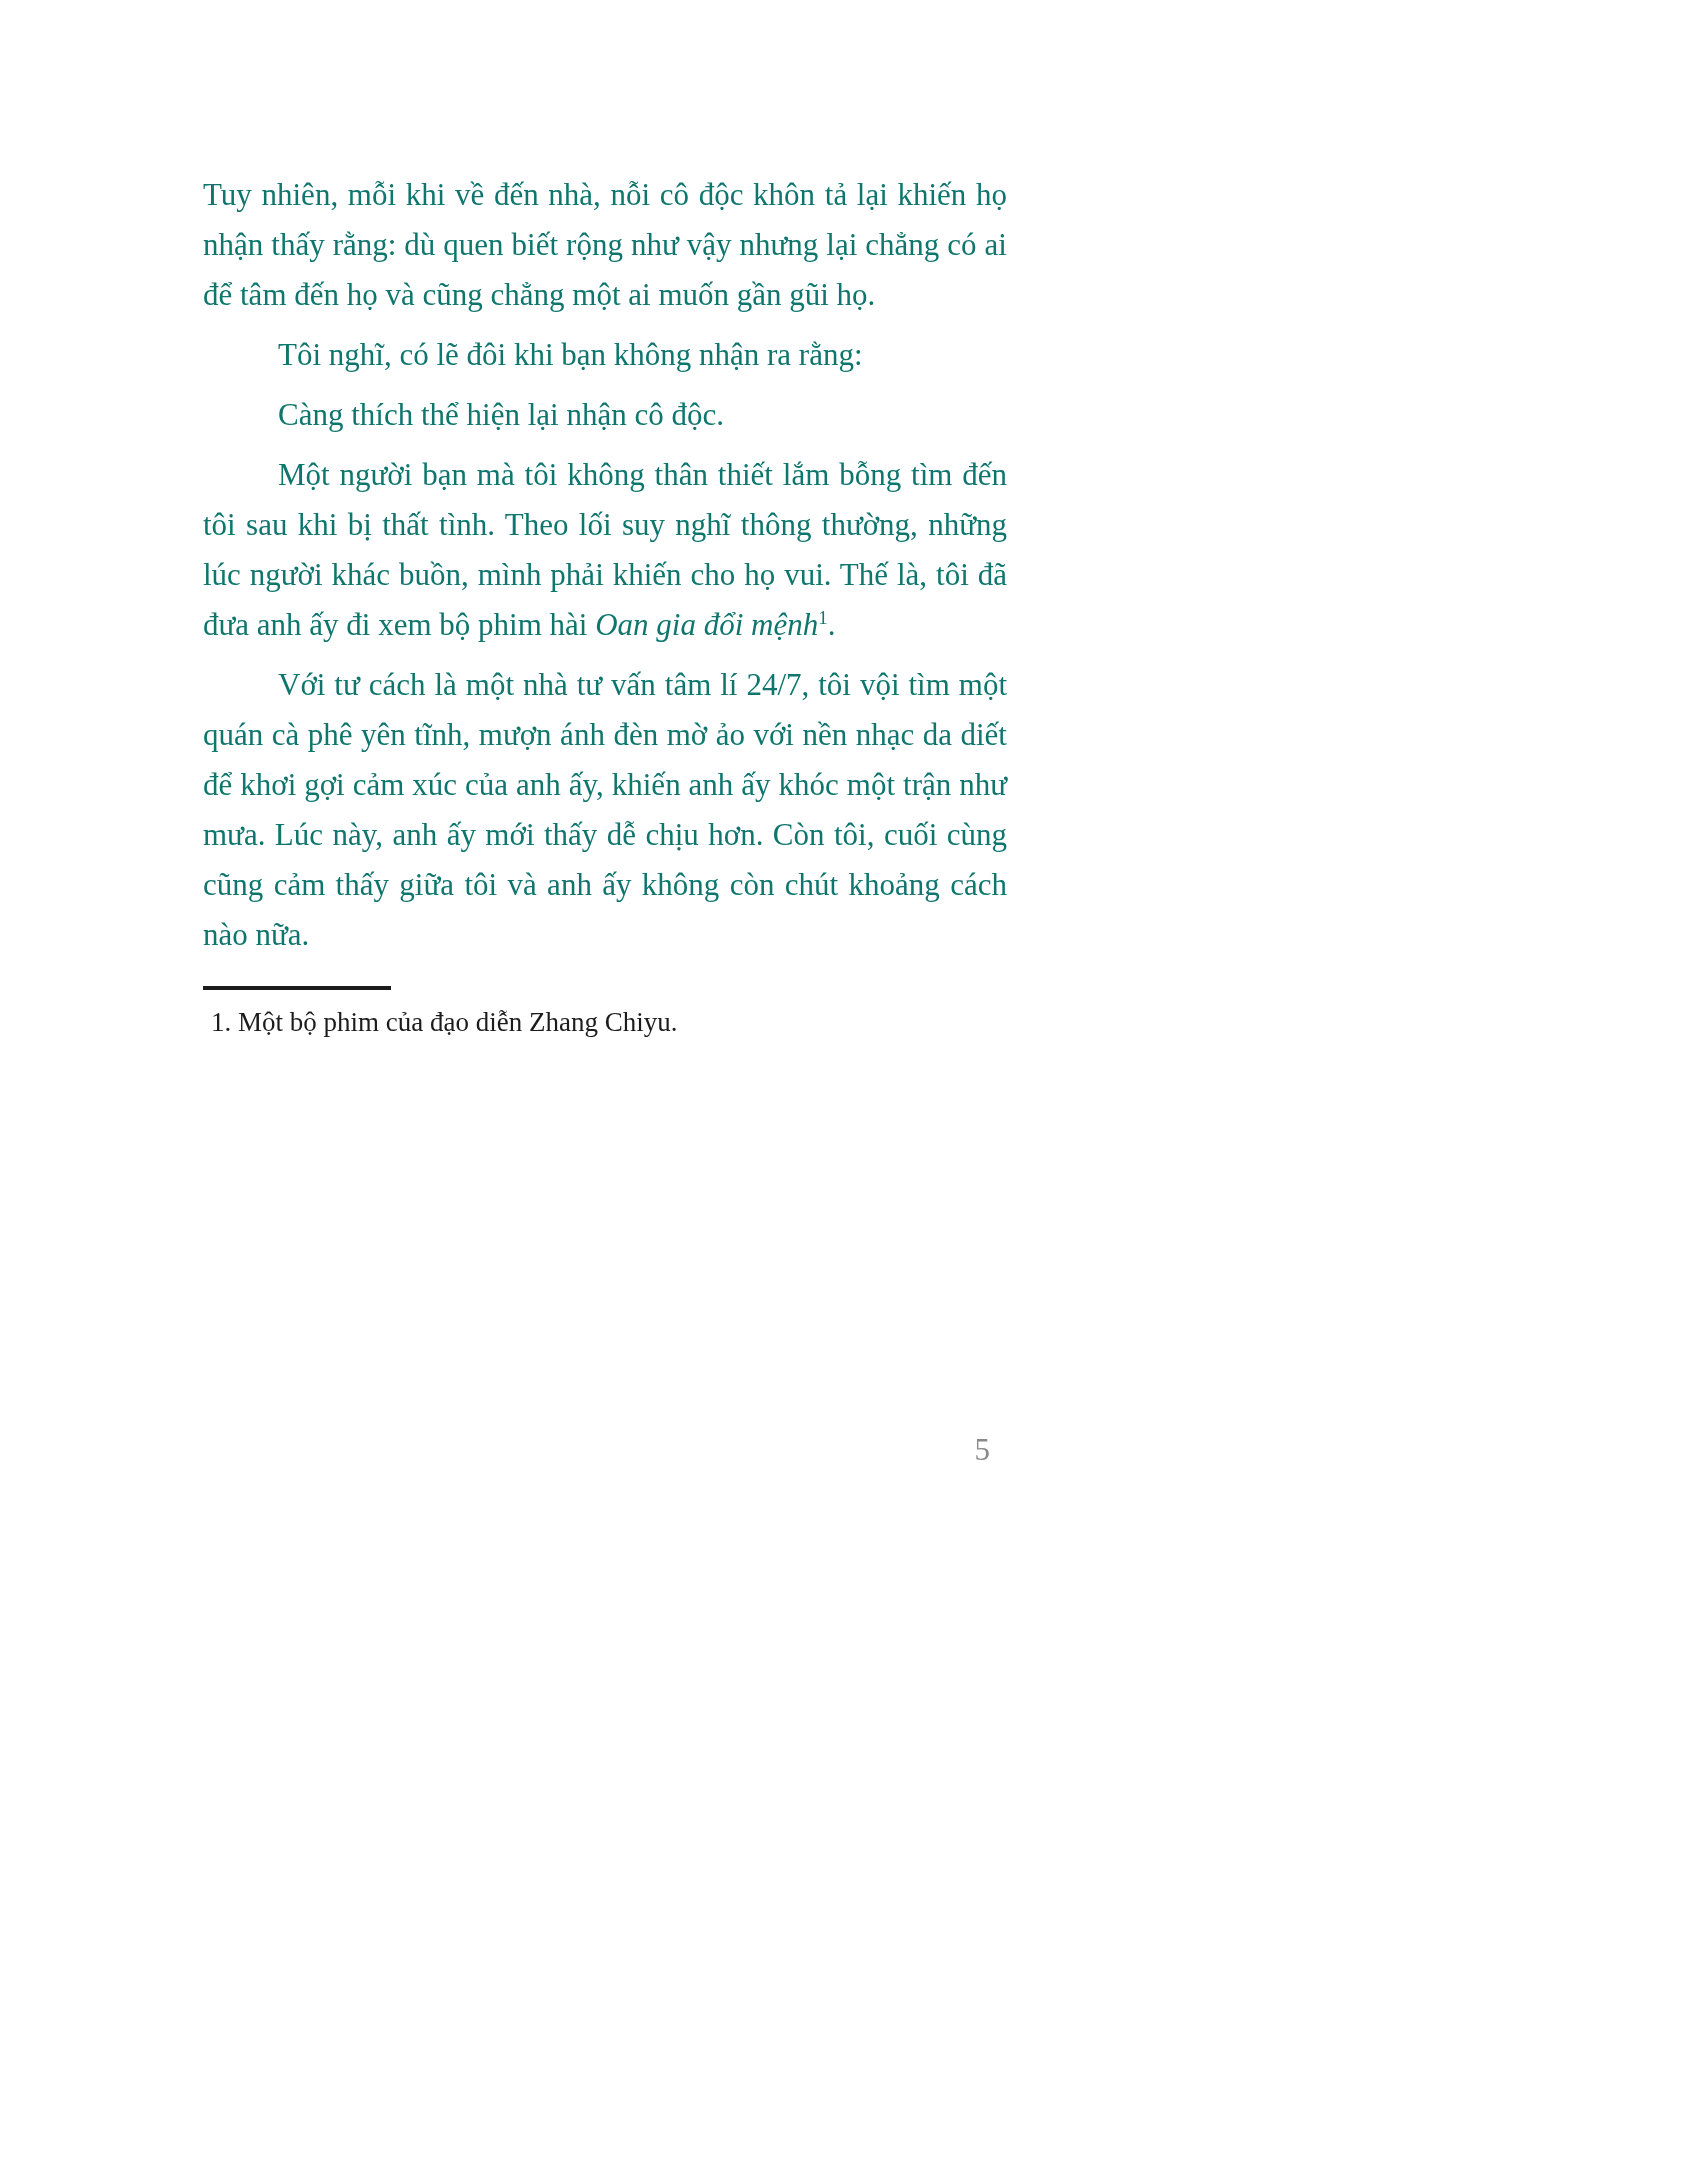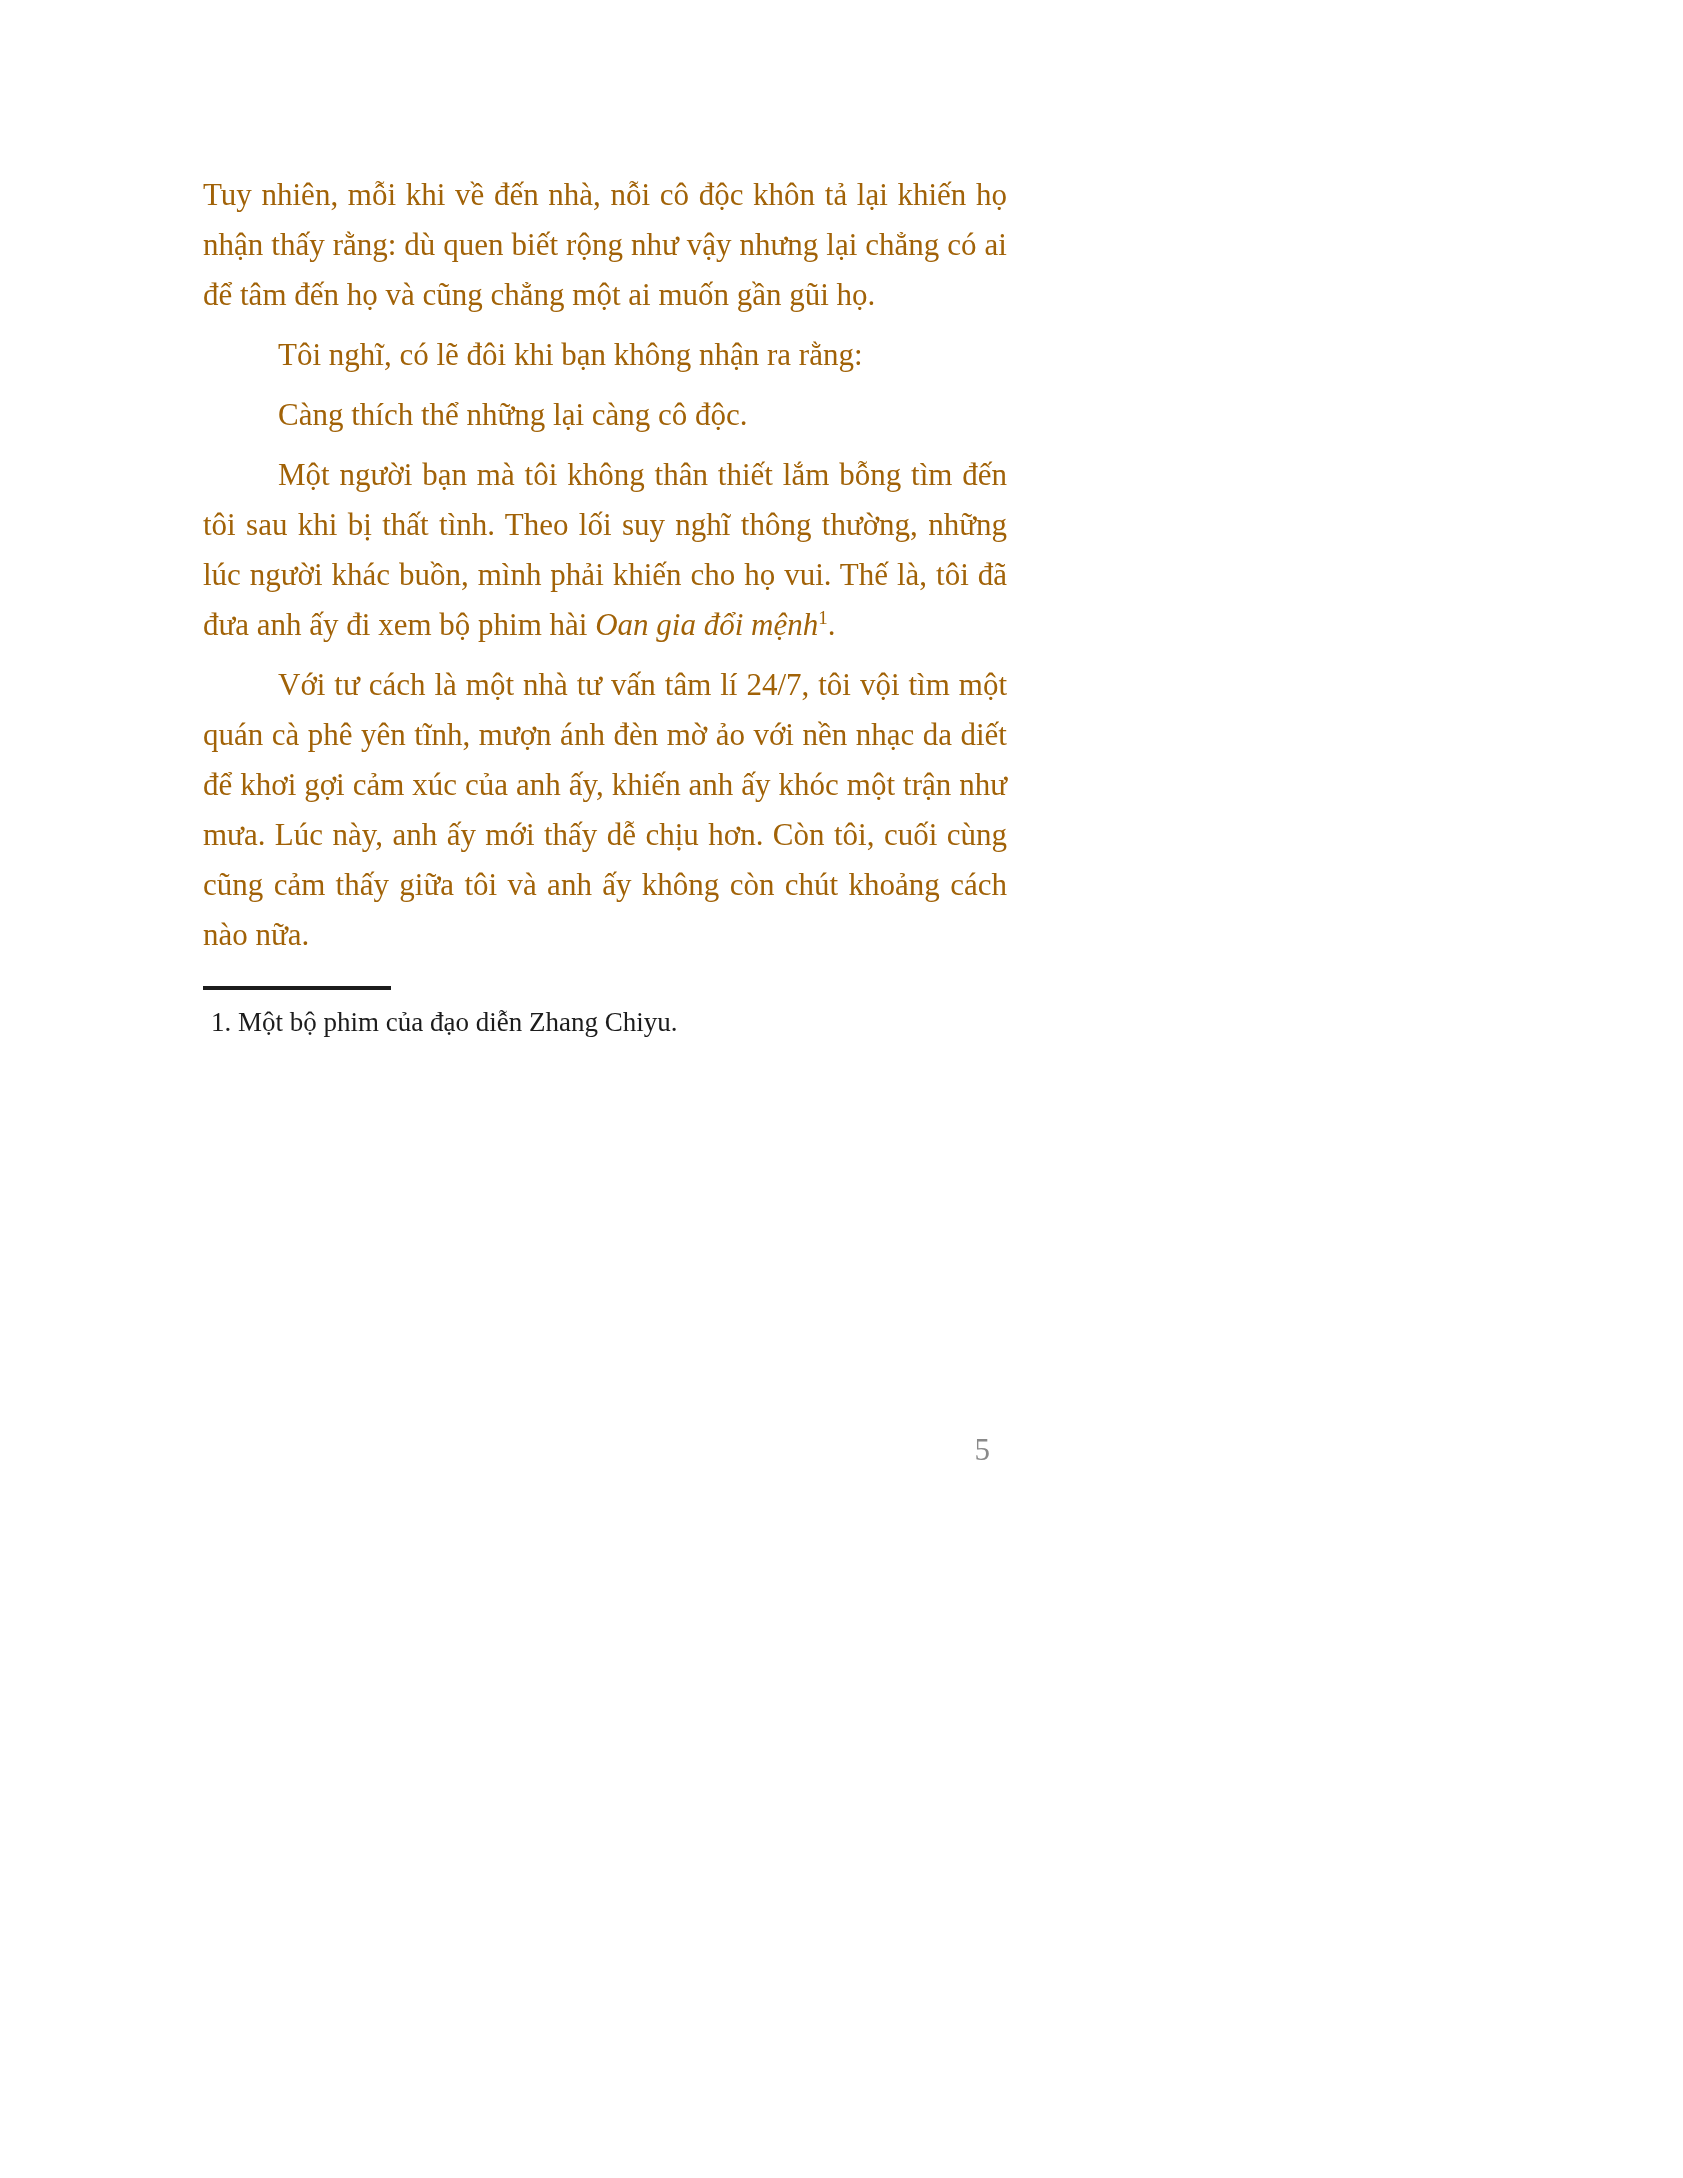--- a/index.html
+++ b/index.html
@@ -19,21 +19,21 @@
     position: absolute;
     left: 203px;
     top: 170px;
     width: 804px;
   }
   .para {
     margin: 0 0 10px 0;
     font-size: 31px;
     line-height: 50px;
     text-align: justify;
-    color: #a16207;
+    color: #0f766e;
   }
   .para.indent {
     text-indent: 75px;
   }
   .para .movie {
     font-style: italic;
   }
   .para sup {
     font-size: 19px;
     line-height: 0;
@@ -67,21 +67,21 @@
 <body>
 
 <div class="page-text">
 
   <p class="para">Tuy nhiên, mỗi khi về đến nhà, nỗi cô độc khôn tả lại khiến họ nhận thấy rằng: dù quen biết rộng như vậy nhưng lại chẳng có ai để tâm đến họ và cũng chẳng một ai muốn gần gũi họ.</p>
 
   <p class="para indent">Tôi nghĩ, có lẽ đôi khi bạn không nhận ra rằng:</p>
 
 
 
-  <p class="para indent">Càng thích thể những lại càng cô độc.</p>
+  <p class="para indent">Càng thích thể hiện lại nhận cô độc.</p>
 
 
   <p class="para indent"><span>Một người bạn mà tôi không thân thiết lắm bỗng tìm đến tôi sau khi bị thất tình. Theo lối suy nghĩ thông thường, những lúc người khác buồn, mình phải khiến cho họ vui. Thế là, tôi đã đưa anh ấy đi xem bộ phim hài </span><span class="movie">Oan gia đổi mệnh</span><sup>1</sup><span>.</span></p>
 
 
   <p class="para indent">Với tư cách là một nhà tư vấn tâm lí 24/7, tôi vội tìm một quán cà phê yên tĩnh, mượn ánh đèn mờ ảo với nền nhạc da diết để khơi gợi cảm xúc của anh ấy, khiến anh ấy khóc một trận như mưa. Lúc này, anh ấy mới thấy dễ chịu hơn. Còn tôi, cuối cùng cũng cảm thấy giữa tôi và anh ấy không còn chút khoảng cách nào nữa.</p>
 
   <div class="footnote-divider"></div>
 
   <p class="footnote">1. Một bộ phim của đạo diễn Zhang Chiyu.</p>

